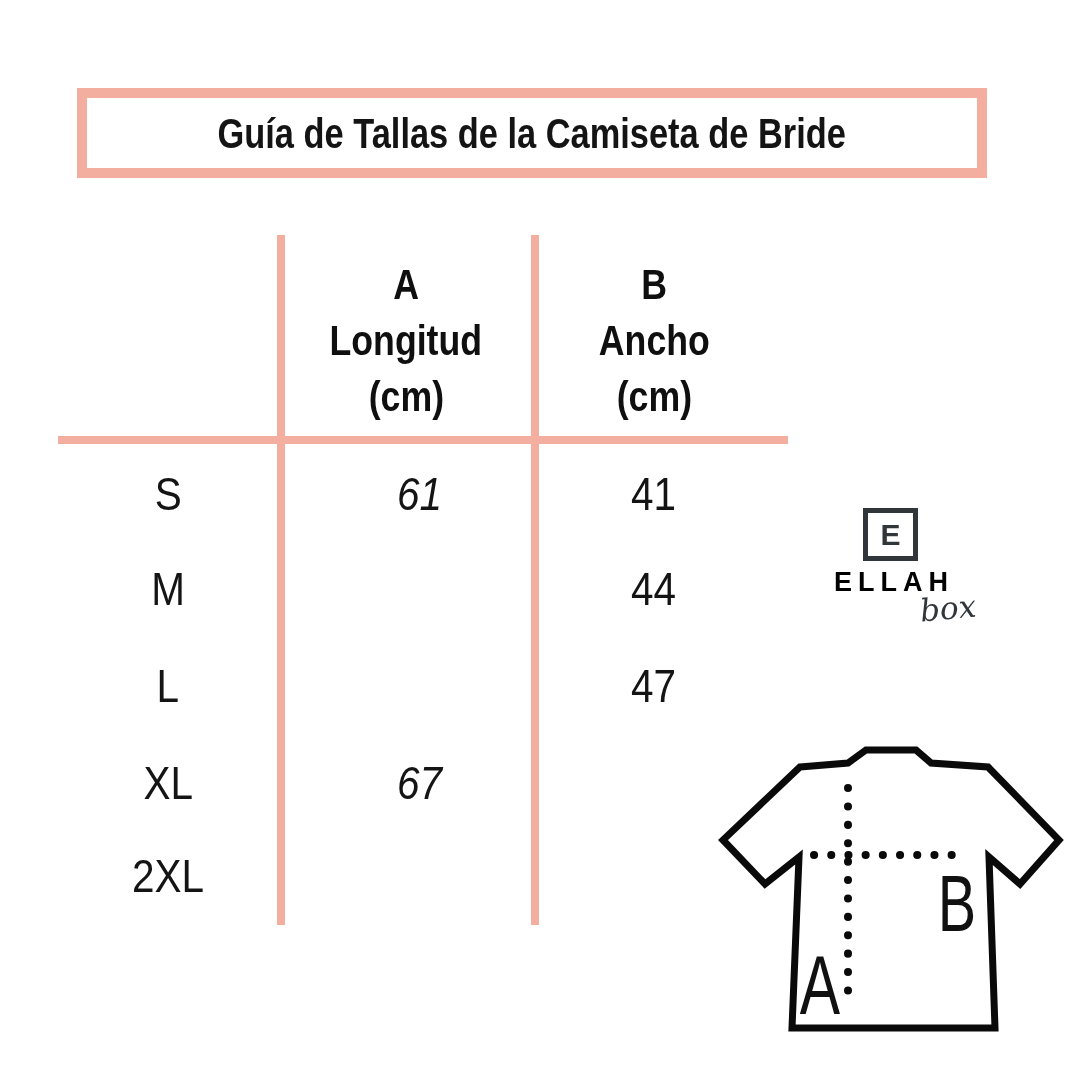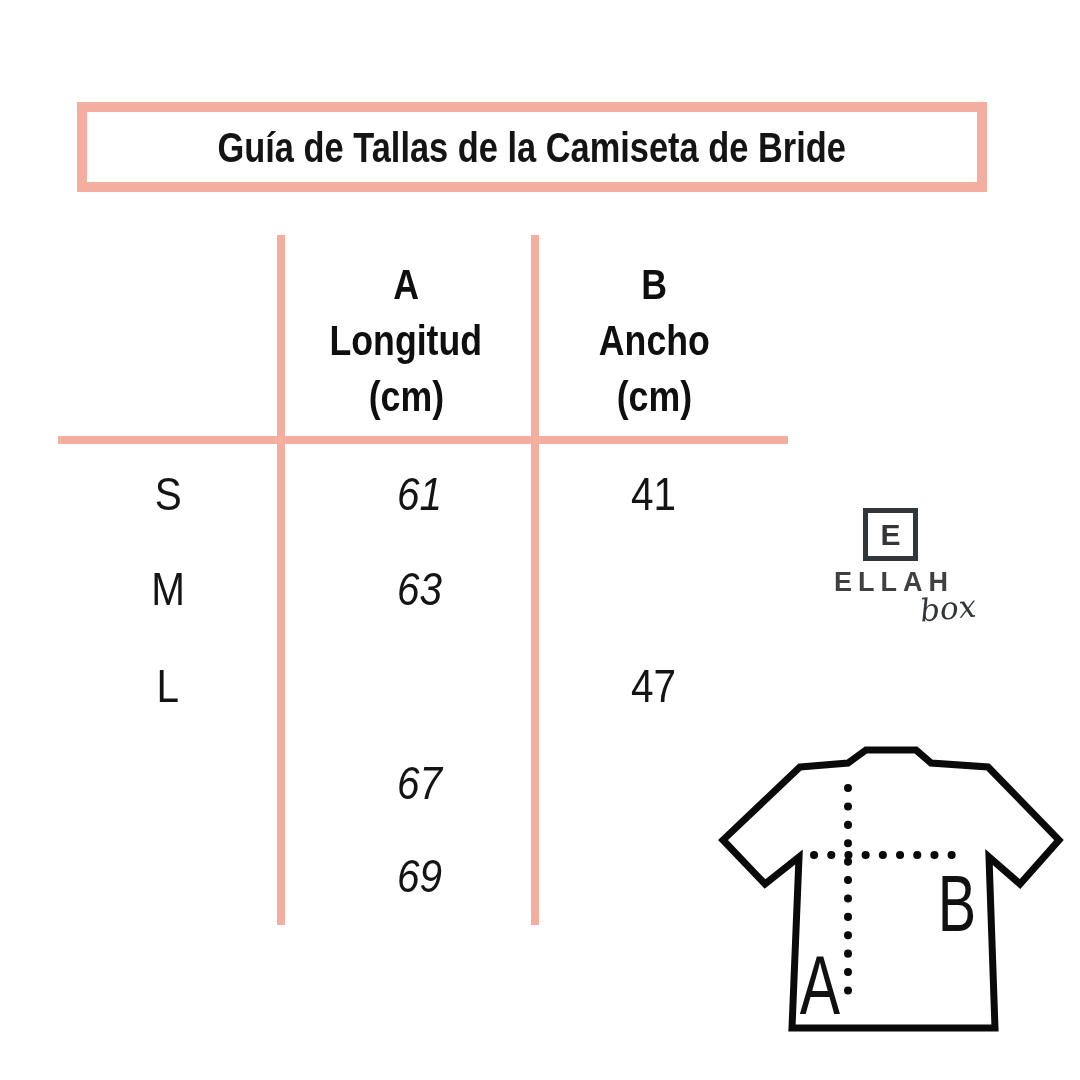--- a/index.html
+++ b/index.html
@@ -4,21 +4,21 @@
 <style>
   html,body { margin:0; padding:0; background:#ffffff; }
   .canvas {
     position:relative; width:1080px; height:1080px; background:#ffffff;
     font-family:"Liberation Sans", sans-serif; overflow:hidden; color:#141414;
   }
   
   .title-box {
     position:absolute; left:77px; top:88px; width:910px; height:90px;
     border:10px solid #F4AEA0; box-sizing:border-box;
-    display:flex; align-items:center; justify-content:center;margin-top:14px;
+    display:flex; align-items:center; justify-content:center;
   }
   .title-text {
     display:inline-block; white-space:nowrap;
     font-size:43px; font-weight:bold; color:#141414;
     transform:scaleX(0.80); transform-origin:center;
   }
   
   .vline { position:absolute; top:235px; width:8px; height:690px; background:#F4AEA0; }
   .vline.v1 { left:277px; }
   .vline.v2 { left:531px; }
@@ -44,21 +44,21 @@
   .r0 { top:464px; } .r1 { top:559px; } .r2 { top:656px; } .r3 { top:753px; } .r4 { top:846px; }
   
   .logo-square {
     position:absolute; left:863px; top:508px; width:55px; height:53px;
     border:5px solid #31363B; box-sizing:border-box;
     display:flex; align-items:center; justify-content:center;
     font-size:30px; font-weight:bold; color:#31363B;
   }
   .logo-name {
     position:absolute; left:834px; top:567px; white-space:nowrap;
-    font-size:27px; font-weight:bold; color:#404040; letter-spacing:6px;
+    font-size:27px; font-weight:bold; color:#000000; letter-spacing:6px;
   }
   .logo-tagline {
     position:absolute; left:920px; top:590px;
     font-family:"DejaVu Serif", serif; font-style:italic;
     font-size:31px; color:#31363B; transform:rotate(-5deg);
   }
   
   .shirt-svg { position:absolute; left:700px; top:725px; }
 </style>
 </head>
@@ -83,28 +83,29 @@
     <span>B</span>
     <span>Ancho</span>
     <span>(cm)</span>
   </div>
 
   <div class="cell col-size r0"><span>S</span></div>
   <div class="cell col-length r0"><span>61</span></div>
   <div class="cell col-width r0"><span>41</span></div>
 
   <div class="cell col-size r1"><span>M</span></div>
-  <div class="cell col-length r1"><span>63</span></div>
+  <div class="cell col-width r1"><span>44</span></div>
 
   <div class="cell col-size r2"><span>L</span></div>
   <div class="cell col-width r2"><span>47</span></div>
 
+  <div class="cell col-size r3"><span>XL</span></div>
   <div class="cell col-length r3"><span>67</span></div>
 
-  <div class="cell col-length r4"><span>69</span></div>
+  <div class="cell col-size r4"><span>2XL</span></div>
 
   <div class="logo-square">
     <span>E</span>
   </div>
   <div class="logo-name">ELLAH</div>
   <div class="logo-tagline">box</div>
 
   <svg class="shirt-svg" width="380" height="330" viewBox="700 725 380 330" xmlns="http://www.w3.org/2000/svg">
     <polygon points="800,767 848,763 866,750 916,750 931,763 988,767 1059,840 1020,884 989,857 995,1028 792,1028 799,857 765,884 723,840" fill="#ffffff" stroke="#0a0a0a" stroke-width="7" stroke-linejoin="miter"></polygon>
     <line x1="848" y1="788" x2="848" y2="1008" stroke="#0a0a0a" stroke-width="8" stroke-linecap="round" stroke-dasharray="0.1 18.3"></line>

